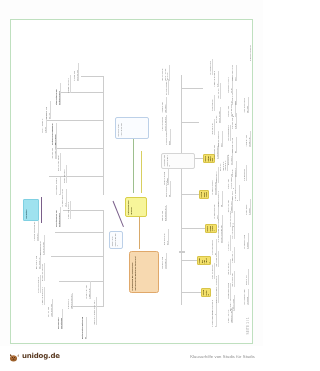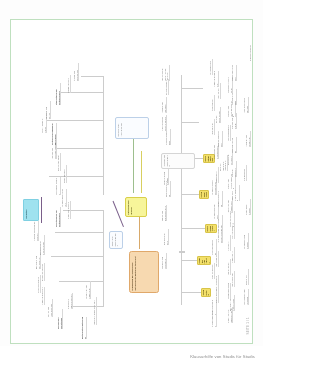--- a/index.html
+++ b/index.html
@@ -307,16 +307,30 @@
         <div class="node leaf" style="left:214px;top:150px;width:16px;">Problemanalyse und Alternativen</div>
         <div class="node leaf" style="left:160px;top:152px;width:16px;">Bewertung und Auswahl</div>
 
       </div>
 
       <div class="sidecode">SEITE 1 / 1</div>
     </div>
   </div>
 
   <div class="footer">
+    <div class="logo">
+      <span class="logo-mark">
+        <svg width="12" height="12" viewBox="0 0 24 24" aria-hidden="true">
+          <path d="M4 9 L4 4 L8 7 Z" fill="#7a4a22"></path>
+          <path d="M19 8 L21 4 L21 10 Z" fill="#7a4a22"></path>
+          <ellipse cx="11" cy="13" rx="7" ry="6" fill="#9c5f2a"></ellipse>
+          <ellipse cx="11" cy="11" rx="5" ry="4" fill="#b3703a"></ellipse>
+          <circle cx="9" cy="11" r="1" fill="#3a2210"></circle>
+          <circle cx="13" cy="11" r="1" fill="#3a2210"></circle>
+          <ellipse cx="11" cy="14" rx="1.6" ry="1.1" fill="#3a2210"></ellipse>
+        </svg>
+      </span>
+      <span class="logo-text">unidog.de</span>
+    </div>
     <div class="tagline">Klausurhilfe von Studis für Studis</div>
   </div>
 
 </div>
 
 </body></html>

